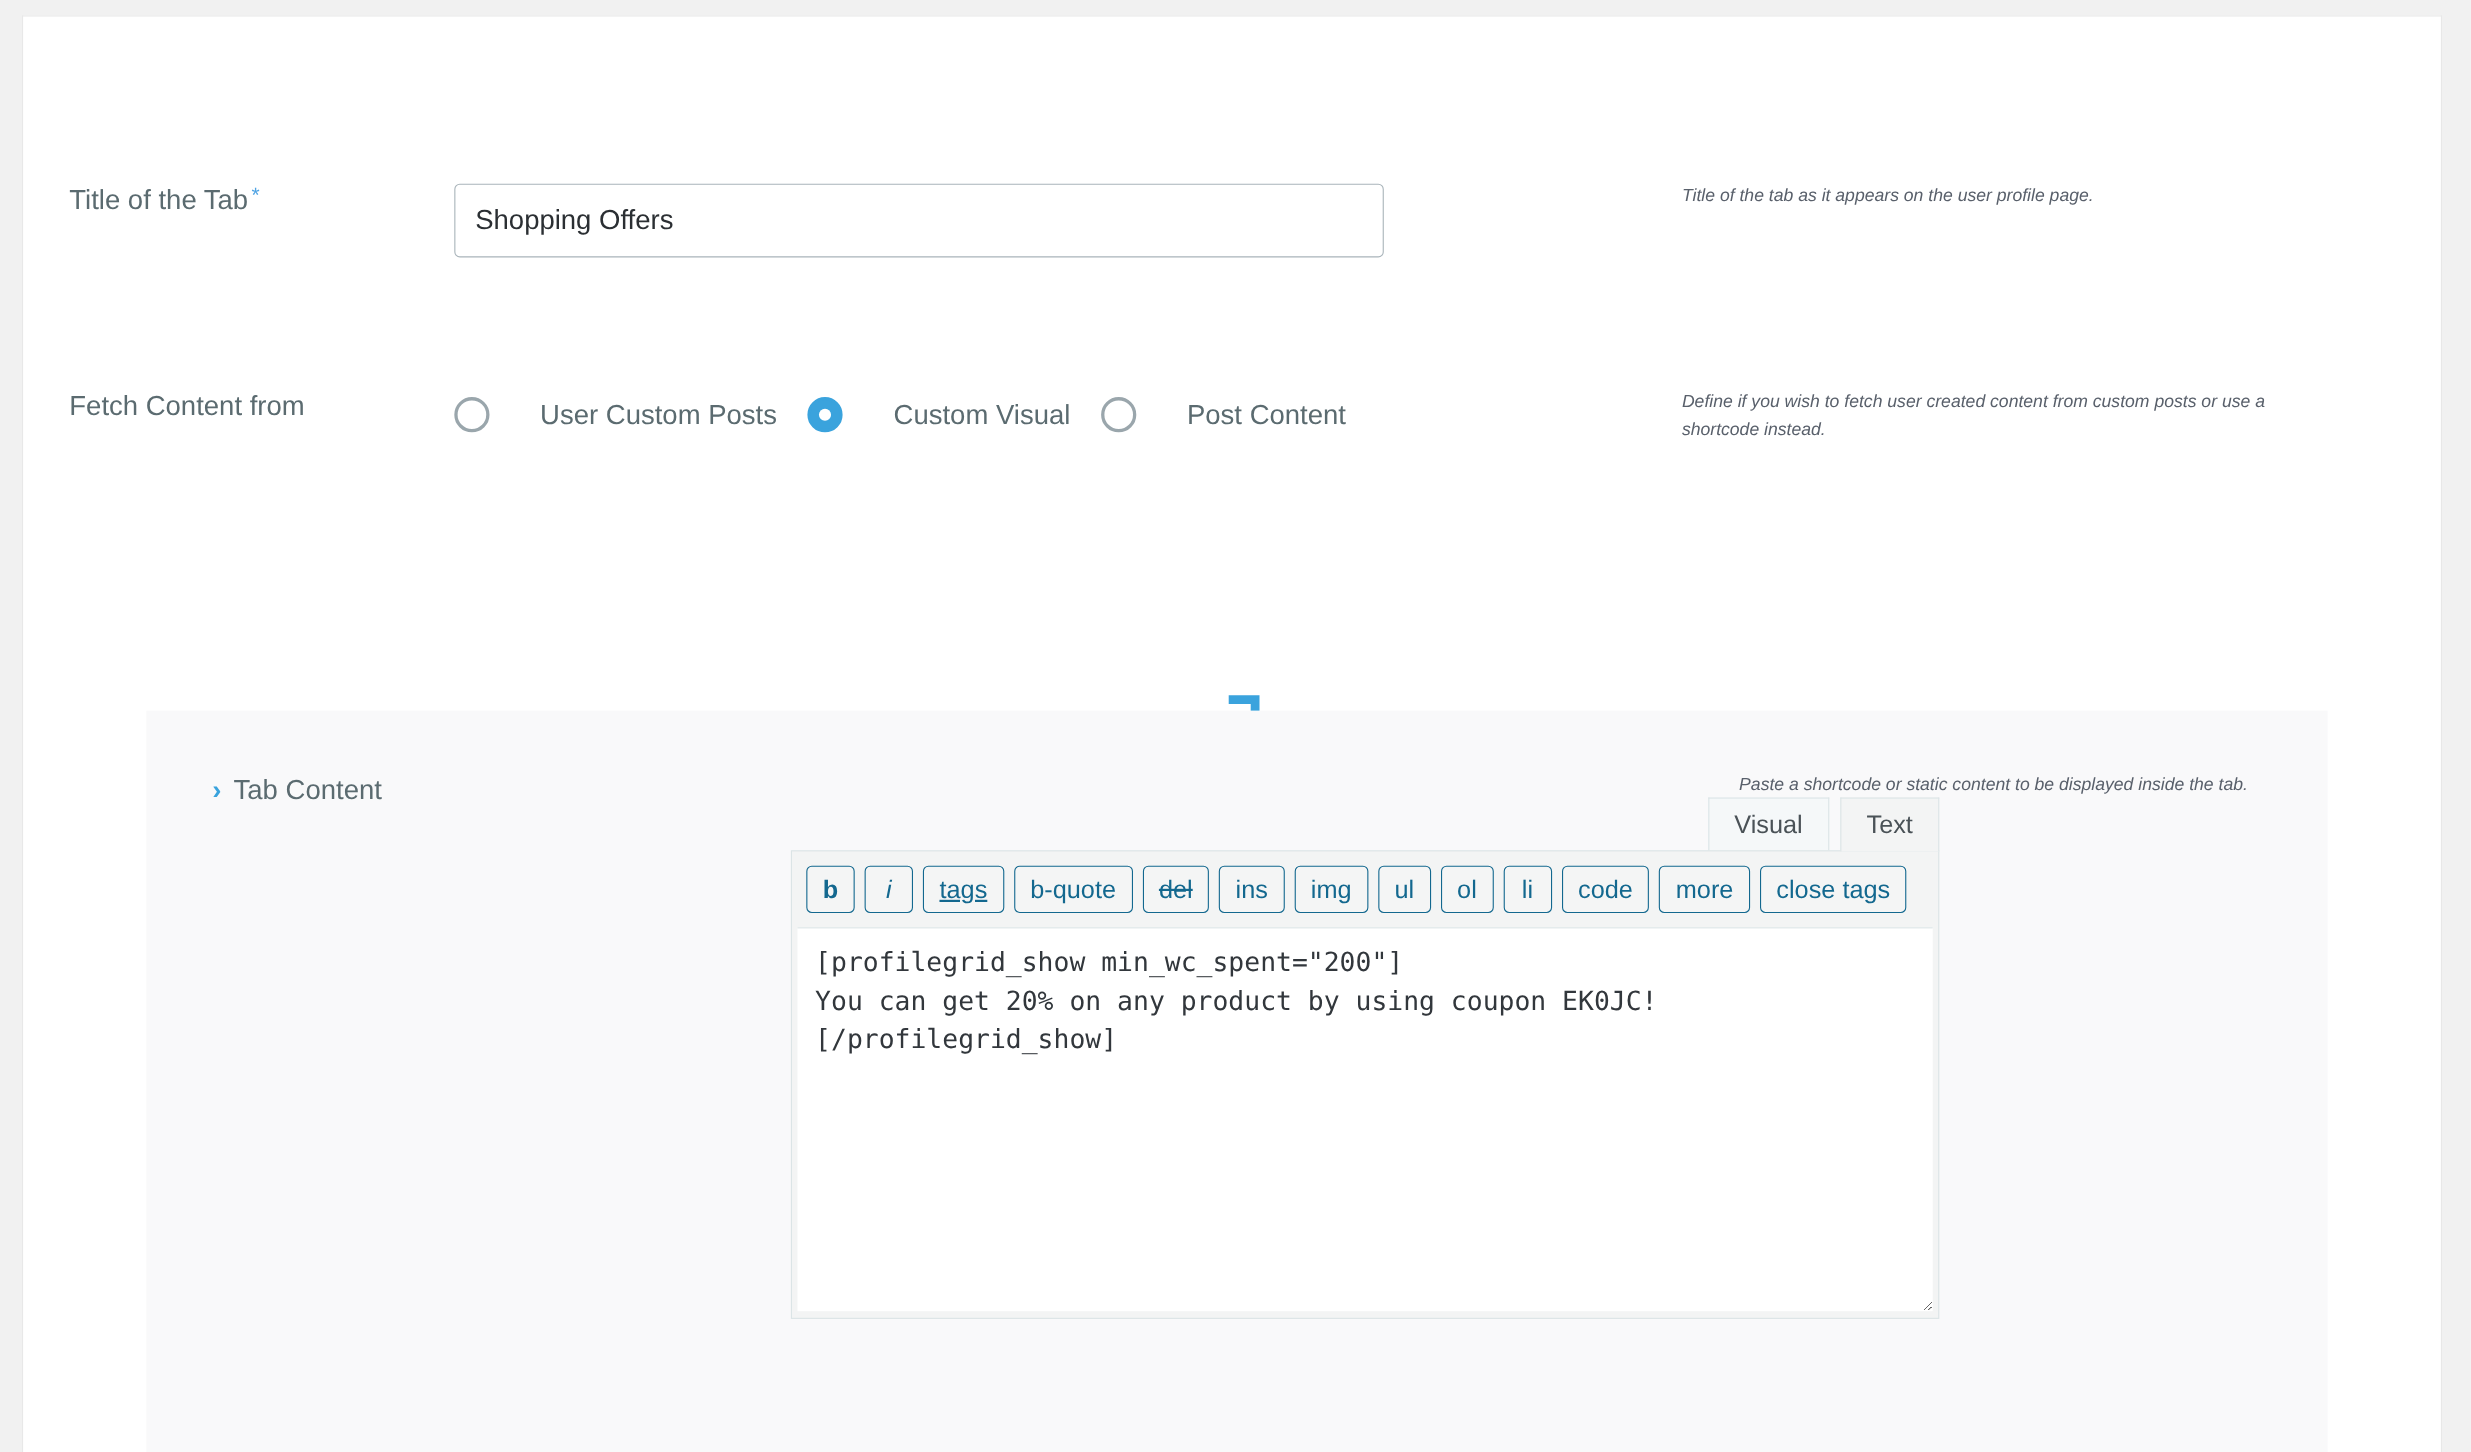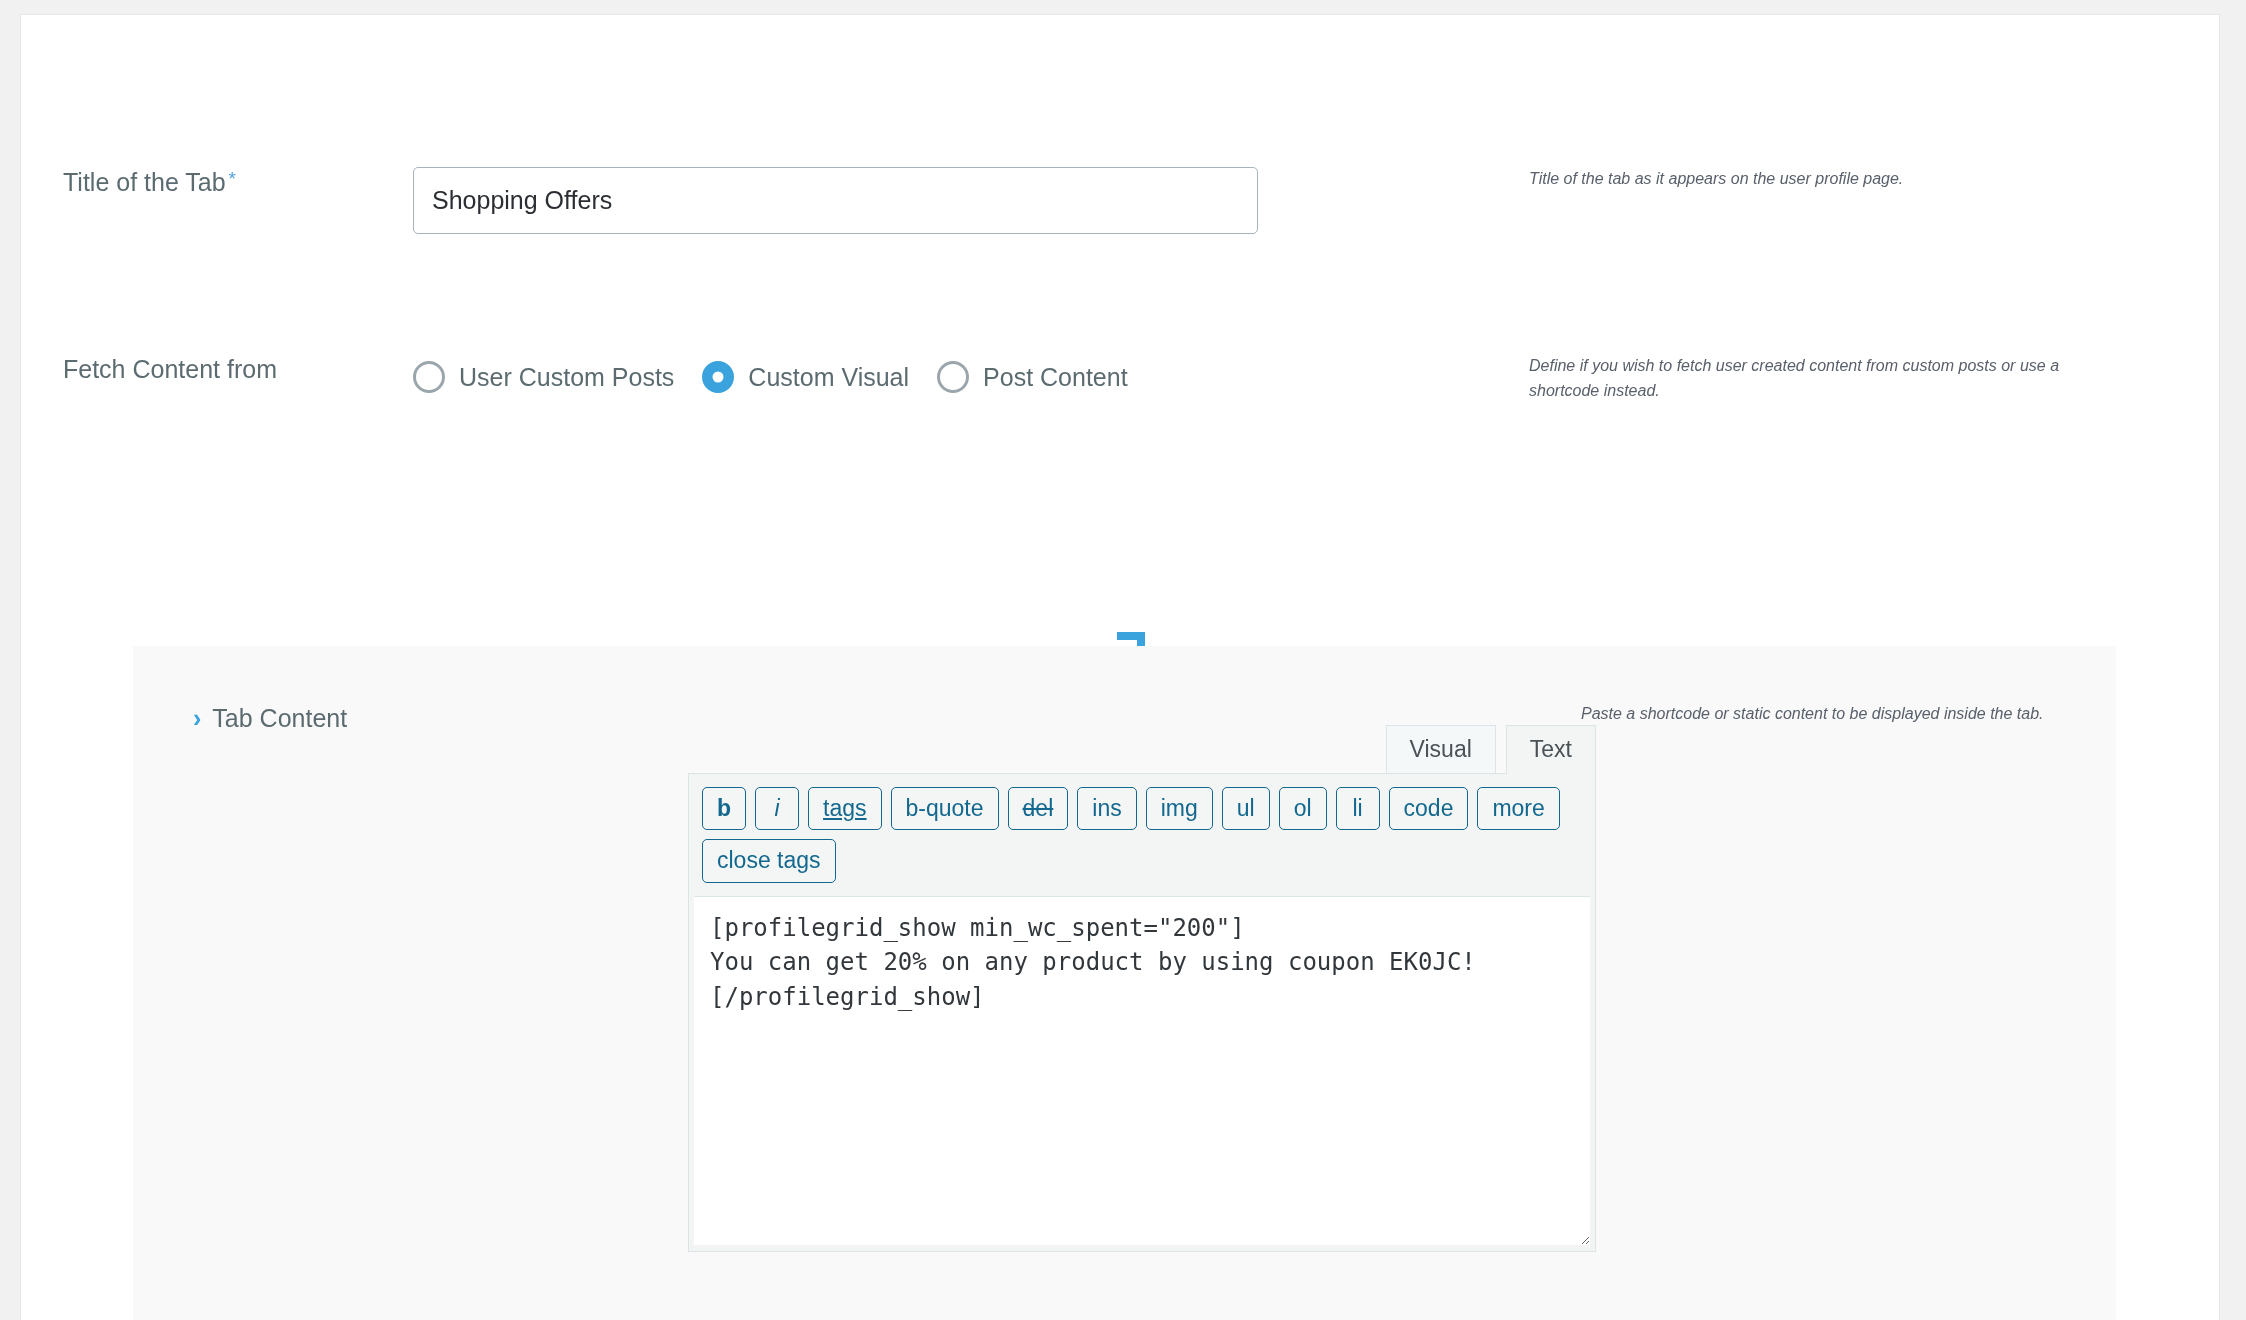--- a/index.html
+++ b/index.html
@@ -124,20 +124,21 @@
     left: 50%; top: 50%;
     transform: translate(-50%, -50%);
     width: 11px; height: 11px;
     border-radius: 50%;
     background: #ffffff;
   }
   .radio-label {
     font-size: 25px;
     color: #5b6b70;
     white-space: nowrap;
+    margin-left: 32px;
   }
   
   .elbow-arrow {
     position: absolute;
     left: 1094px;
     top: 611px;
     width: 60px; height: 60px;
   }
   
   .panel {
@@ -170,23 +171,23 @@
   }
   .panel-desc {
     position: absolute;
     left: 1448px;
     top: 56px;
     width: 470px;
   }
   
   .editor-wrap {
     position: absolute;
-    left: 555px;
+    left: 586px;
     top: 73px;
-    width: 908px;
+    width: 1044px;
   }
   .editor-tabs {
     display: flex;
     align-items: flex-end;
     justify-content: flex-end;
     height: 54px;
     position: relative;
     margin-bottom: 0px;
   }
   .ed-tab {

